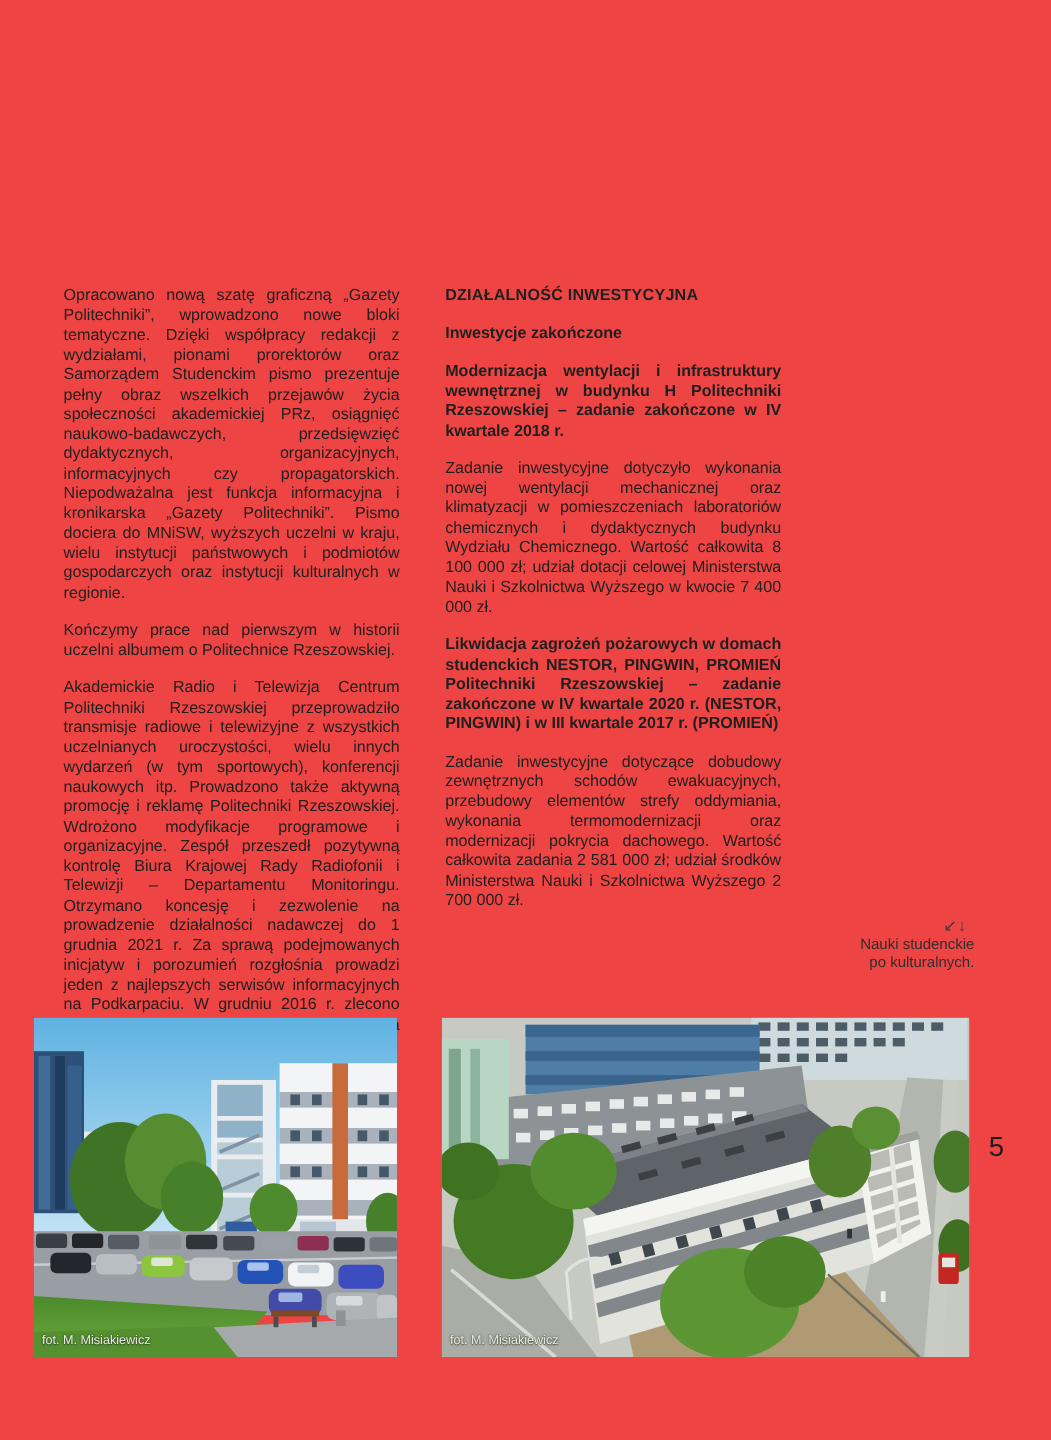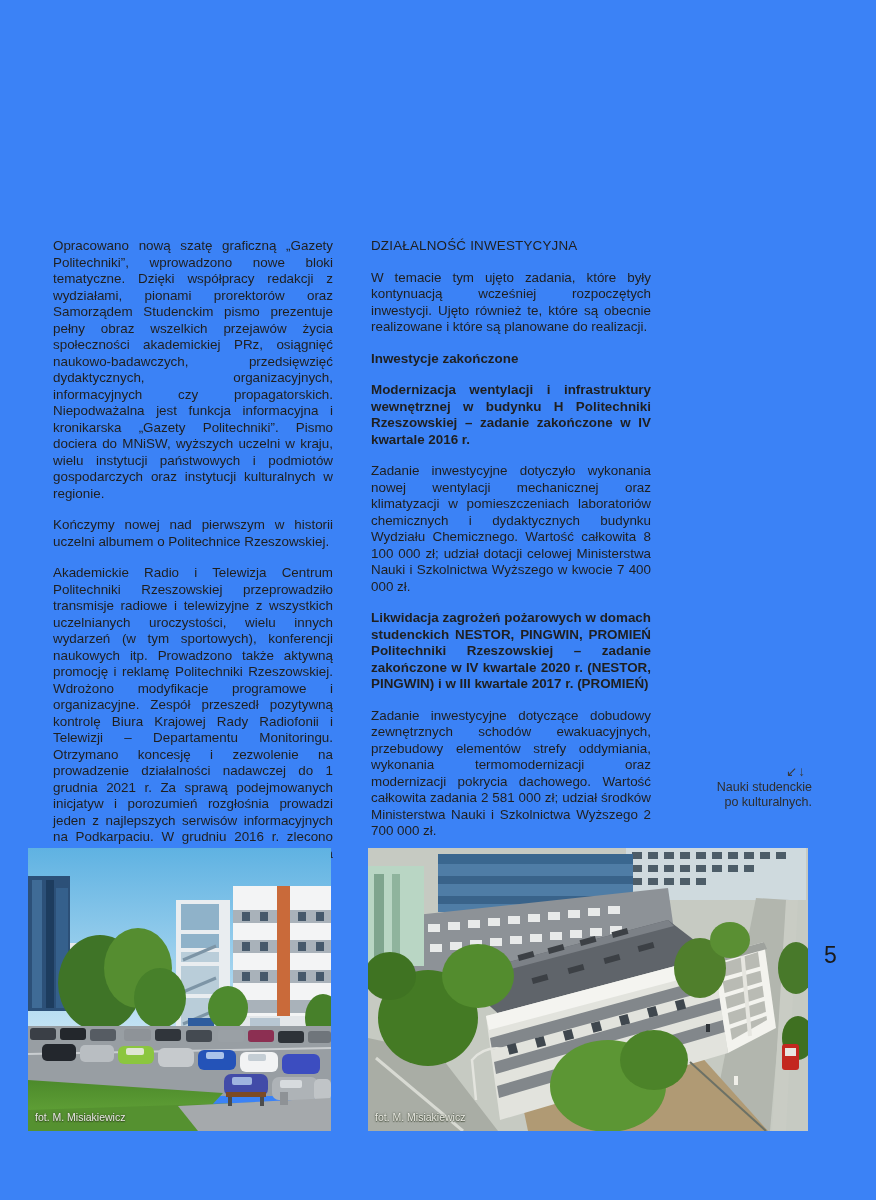--- a/index.html
+++ b/index.html
@@ -1,21 +1,21 @@
 <!DOCTYPE html>
 <html lang="pl"><head>
 <meta charset="utf-8">
 <style>
   html,body{margin:0;padding:0;background:#ffffff;}
-  .page{position:relative;width:876px;height:1200px;background:#3b82f6;overflow:hidden;
+  .page{position:relative;width:876px;height:1200px;background:#ef4444;overflow:hidden;
         font-family:"Liberation Sans","DejaVu Sans",sans-serif;color:#1f1f1f;}
   .col{position:absolute;width:280px;font-size:13.4px;line-height:16.5px;text-align:justify;}
   .col p{margin:0 0 15px 0;}
   .col p:last-child{margin-bottom:0;}
-  .section-heading{font-weight:normal;margin:0 0 15px 0;letter-spacing:.2px;}
+  .section-heading{font-weight:bold;margin:0 0 15px 0;letter-spacing:.2px;}
   .sub-heading{font-weight:bold;margin:0 0 15px 0;}
   .item-title{font-weight:bold;margin:0;}
   .item-body{margin:0 0 15px 0;}
   .caption{position:absolute;right:64px;top:764px;width:160px;text-align:right;
            font-size:12.5px;line-height:15.5px;color:#2e2e2e;}
   .caption .arrows{font-size:13.5px;letter-spacing:1px;padding-right:6px;color:#3a3a3a;}
   .pageno{position:absolute;left:824px;top:942px;font-size:23px;color:#1a1a1a;}
   .photo{position:absolute;top:848px;height:283px;overflow:hidden;}
   .photo svg{display:block;}
   .photo-left{left:28px;width:303px;}
@@ -23,29 +23,28 @@
   .credit{position:absolute;left:7px;bottom:8px;font-size:10.5px;color:#e9e9e2;
           text-shadow:0 0 2px rgba(40,50,30,.85),0 1px 1px rgba(40,50,30,.6);}
 </style>
 </head>
 <body>
 
 <div class="page">
 
   <div class="col" style="left:53px;top:238px;">
     <p>Opracowano nową szatę graficzną „Gazety Politechniki”, wprowadzono nowe bloki tematyczne. Dzięki współpracy redakcji z wydziałami, pionami prorektorów oraz Samorządem Studenckim pismo prezentuje pełny obraz wszelkich przejawów życia społeczności akademickiej PRz, osiągnięć naukowo-badawczych, przedsięwzięć dydaktycznych, organizacyjnych, informacyjnych czy propagatorskich. Niepodważalna jest funkcja informacyjna i kronikarska „Gazety Politechniki”. Pismo dociera do MNiSW, wyższych uczelni w kraju, wielu instytucji państwowych i podmiotów gospodarczych oraz instytucji kulturalnych w regionie.</p>
-    <p>Kończymy nowej nad pierwszym w historii uczelni albumem o Politechnice Rzeszowskiej.</p>
+    <p>Kończymy prace nad pierwszym w historii uczelni albumem o Politechnice Rzeszowskiej.</p>
     <p>Akademickie Radio i Telewizja Centrum Politechniki Rzeszowskiej przeprowadziło transmisje radiowe i telewizyjne z wszystkich uczelnianych uroczystości, wielu innych wydarzeń (w tym sportowych), konferencji naukowych itp. Prowadzono także aktywną promocję i reklamę Politechniki Rzeszowskiej. Wdrożono modyfikacje programowe i organizacyjne. Zespół przeszedł pozytywną kontrolę Biura Krajowej Rady Radiofonii i Telewizji – Departamentu Monitoringu. Otrzymano koncesję i zezwolenie na prowadzenie działalności nadawczej do 1 grudnia 2021 r. Za sprawą podejmowanych inicjatyw i porozumień rozgłośnia prowadzi jeden z najlepszych serwisów informacyjnych na Podkarpaciu. W grudniu 2016 r. zlecono wykonanie planu remontu i modernizacji studia emisyjnego.</p>
   </div>
 
   <div class="col" style="left:371px;top:238px;">
     <p class="section-heading">DZIAŁALNOŚĆ INWESTYCYJNA</p>
-    <p>W temacie tym ujęto zadania, które były kontynuacją wcześniej rozpoczętych inwestycji. Ujęto również te, które są obecnie realizowane i które są planowane do realizacji.</p>
     <p class="sub-heading">Inwestycje zakończone</p>
-    <p class="item-title">Modernizacja wentylacji i infrastruktury wewnętrznej w budynku H Politechniki Rzeszowskiej – zadanie zakończone w IV kwartale 2016 r.</p>
+    <p class="item-title">Modernizacja wentylacji i infrastruktury wewnętrznej w budynku H Politechniki Rzeszowskiej – zadanie zakończone w IV kwartale 2018 r.</p>
     <p class="item-body">Zadanie inwestycyjne dotyczyło wykonania nowej wentylacji mechanicznej oraz klimatyzacji w pomieszczeniach laboratoriów chemicznych i dydaktycznych budynku Wydziału Chemicznego. Wartość całkowita 8 100 000 zł; udział dotacji celowej Ministerstwa Nauki i Szkolnictwa Wyższego w kwocie 7 400 000 zł.</p>
     <p class="item-title">Likwidacja zagrożeń pożarowych w domach studenckich NESTOR, PINGWIN, PROMIEŃ Politechniki Rzeszowskiej – zadanie zakończone w IV kwartale 2020 r. (NESTOR, PINGWIN) i w III kwartale 2017 r. (PROMIEŃ)</p>
     <p class="item-body">Zadanie inwestycyjne dotyczące dobudowy zewnętrznych schodów ewakuacyjnych, przebudowy elementów strefy oddymiania, wykonania termomodernizacji oraz modernizacji pokrycia dachowego. Wartość całkowita zadania 2 581 000 zł; udział środków Ministerstwa Nauki i Szkolnictwa Wyższego 2 700 000 zł.</p>
   </div>
 
   <div class="caption">
     <div class="arrows">↙↓</div>
     <div>Nauki studenckie</div>
     <div>po kulturalnych.</div>
   </div>

